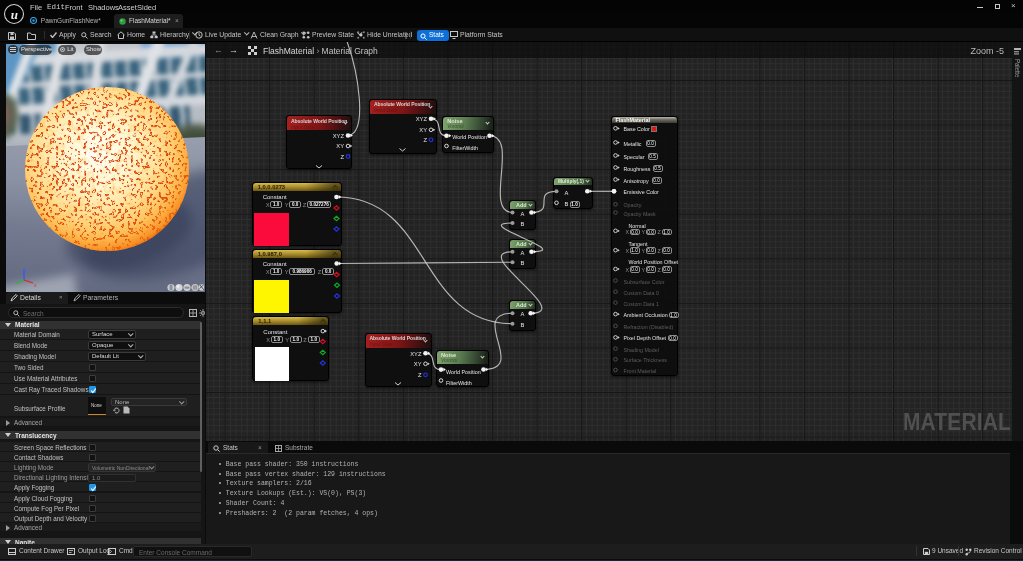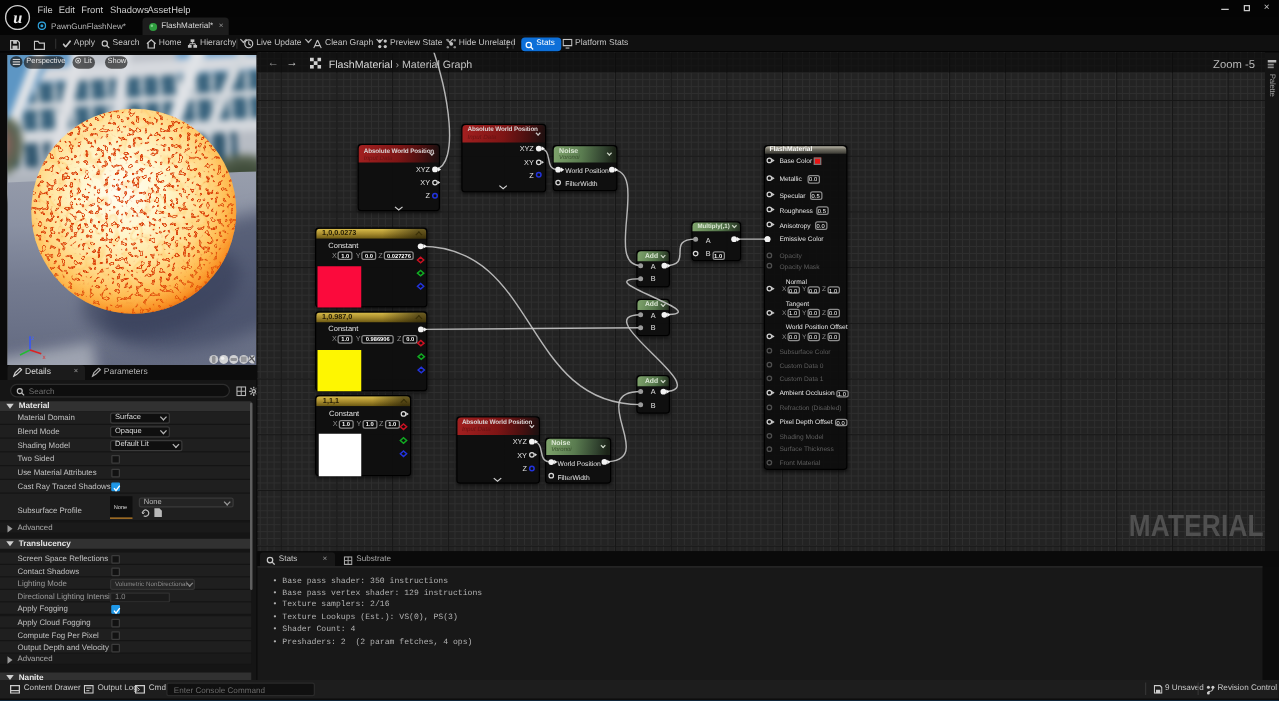--- a/index.html
+++ b/index.html
@@ -59,25 +59,25 @@
 .chevw{display:inline-block;width:3px;height:3px;border-right:1px solid #ccd5c6;border-bottom:1px solid #ccd5c6;transform:rotate(45deg);}
 .chevup{display:inline-block;width:3.5px;height:3.5px;border-right:1px solid #3a3008;border-top:1px solid #3a3008;transform:rotate(-45deg);}
 .tri-d{display:inline-block;width:0;height:0;border-left:3px solid transparent;border-right:3px solid transparent;border-top:4px solid #cfcfcf;}
 .tri-r{display:inline-block;width:0;height:0;border-top:3px solid transparent;border-bottom:3px solid transparent;border-left:4px solid #9a9a9a;}
 </style></head>
 <body>
 <div id="root">
 
 <div class="abs" id="titlebar">
   <span class="menu" style="left:30px;">File</span>
-  <span class="menu" style="left:47px;">Edit</span>
+  <span class="menu" style="left:47px;font-family:Liberation Mono, monospace;">Edit</span>
   <span class="menu" style="left:65px;">Front</span>
   <span class="menu" style="left:88px;">Shadows</span>
   <span class="menu" style="left:118px;">Asset</span>
-  <span class="menu" style="left:137px;">Help</span>
+  <span class="menu" style="left:137px;">Sided</span>
   <div style="position:absolute;left:977px;top:7px;width:6px;height:1px;background:#c8c8c8;"></div>
   <div style="position:absolute;left:995px;top:4px;width:5px;height:5px;border:1px solid #c8c8c8;"></div>
   <span class="winbtn" style="left:1011px;top:1px;">×</span>
 </div>
 
 <div class="abs" id="tabbar">
   <div class="tab" style="left:30px;top:3px;">
     <svg width="7" height="7" style="display:inline-block;vertical-align:-1px;">
           <circle cx="3.5" cy="3.5" r="3" fill="none" stroke="#2e9fd8" stroke-width="1.2"></circle>
           <circle cx="3.5" cy="3.5" r="1.2" fill="#2e9fd8"></circle>

